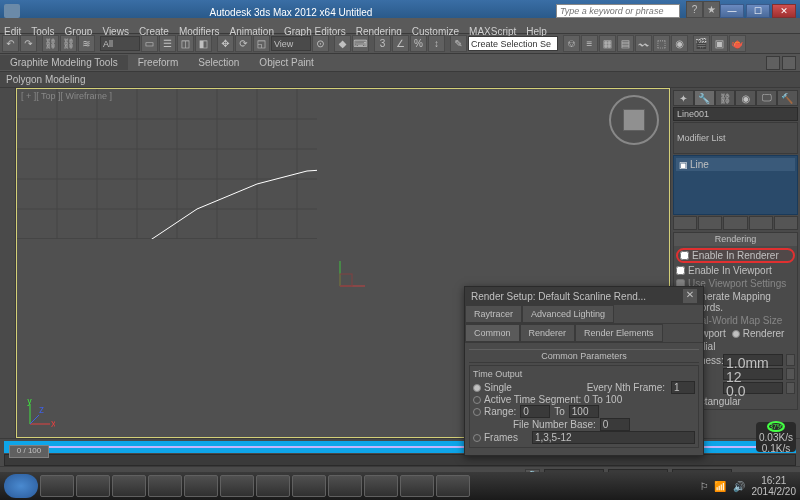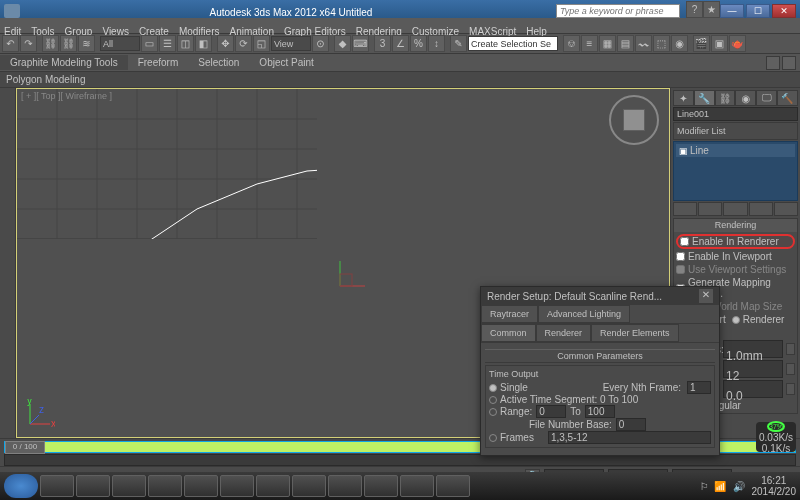--- a/index.html
+++ b/index.html
@@ -38,53 +38,53 @@
 .curve { position:absolute; inset:0; }
 .curve path { stroke:#fff; stroke-width:1; fill:none; }
 .gizmo { position:absolute; top:48%; left:48%; }
 .axis3d { position:absolute; bottom:8px; left:8px; }
 .rightpanel { width:130px; background:#4a4a4a; border-left:1px solid #3a3a3a; display:flex; }
 .cmdpanel { flex:1; padding:2px; display:flex; flex-direction:column; gap:1px; overflow:hidden; }
 .cmdtabs { display:flex; gap:0; }
 .cmdtabs div { flex:1; height:16px; background:#555; border:1px solid #3a3a3a; display:flex; align-items:center; justify-content:center; }
 .cmdtabs div.active { background:#6a6a6a; }
 .namebox { height:14px; background:#3a3a3a; border:1px solid #2a2a2a; color:#c0c0c0; font-size:9px; padding:1px 3px; }
-.modlist { height:18px; background:#4a4a4a; border:1px solid #3a3a3a; display:flex; align-items:center; padding:0 3px; font-size:9px; }
+.modlist { height:32px; background:#4a4a4a; border:1px solid #3a3a3a; display:flex; align-items:center; padding:0 3px; font-size:9px; }
 .stack { height:60px; background:#2a4a6a; border:1px solid #1a3a5a; padding:2px; }
 .stack .item { background:#3a5a7a; padding:1px 3px; font-size:9px; color:#fff; }
 .stackbtns { display:flex; gap:1px; }
 .stackbtns div { flex:1; height:14px; background:#555; border:1px solid #3a3a3a; }
 .rollout { border:1px solid #3a3a3a; margin-top:1px; }
 .rollhead { height:13px; background:#555; text-align:center; font-size:9px; padding:1px; }
 .rollbody { padding:2px; display:flex; flex-direction:column; gap:2px; }
 .chk { display:flex; align-items:center; gap:3px; font-size:9px; }
 .chk input { width:9px; height:9px; }
 .highlight { border:2px solid #e03030; border-radius:8px; padding:0 2px; background:rgba(224,48,48,0.05); }
 .radio { display:flex; align-items:center; gap:3px; font-size:9px; }
 .radio .rb { width:8px; height:8px; border:1px solid #888; border-radius:50%; display:inline-block; }
 .radio .rb.on { background:#c0c0c0; }
 .spinrow { display:flex; align-items:center; gap:3px; font-size:9px; }
 .spinrow .lbl { width:44px; }
-.spinrow .val { flex:1; height:12px; background:#3a3a3a; border:1px solid #2a2a2a; padding:8px 2px; font-size:12px; }
+.spinrow .val { flex:1; height:12px; background:#3a3a3a; border:1px solid #2a2a2a; padding:0 2px; font-size:14px; }
 .spinrow .arr { width:9px; height:12px; background:#555; border:1px solid #3a3a3a; display:flex; flex-direction:column; }
 .spinrow .arr div { flex:1; }
 .timeline { height:28px; background:#4a4a4a; border-top:1px solid #3a3a3a; padding:2px 4px; }
-.timeslider { height:12px; background:#bef264; border:1px solid #0ea5e9; position:relative; }
+.timeslider { height:12px; background:#c4b5fd; border:5px solid #0ea5e9; position:relative; }
 .timeslider .handle { position:absolute; left:0; top:-1px; width:40px; height:13px; background:#606060; border:1px solid #808080; text-align:center; font-size:8px; }
 .ticks { height:12px; background:#3a3a3a; border:1px solid #2a2a2a; margin-top:1px; }
 .statusbar { height:18px; background:#4a4a4a; display:flex; align-items:center; gap:4px; padding:0 4px; border-top:1px solid #3a3a3a; }
 .statusbar .seg { font-size:9px; color:#a0a0a0; }
 .statusbar .coord { width:60px; height:13px; background:#3a3a3a; border:1px solid #2a2a2a; font-size:8px; padding:0 2px; }
 .statusbar .btn { width:15px; height:14px; background:#555; border:1px solid #3a3a3a; }
 .prompt { height:14px; background:#4a4a4a; display:flex; align-items:center; padding:0 6px; font-size:9px; color:#a0a0a0; border-top:1px solid #3a3a3a; gap:20px; }
 .taskbar { position:absolute; bottom:0; left:0; right:0; height:28px; background:linear-gradient(#3a3a3a,#1a1a1a); display:flex; align-items:center; padding:0 4px; gap:2px; }
 .taskbar .start { width:34px; height:24px; background:radial-gradient(#4a8ad0,#2a5a9a); border-radius:12px; }
 .taskbar .tbitem { width:34px; height:22px; background:linear-gradient(#505050,#303030); border:1px solid #606060; border-radius:2px; }
 .taskbar .tray { margin-left:auto; display:flex; align-items:center; gap:6px; color:#fff; font-size:9px; }
-.dialog { position:absolute; right:80px; bottom:44px; width:240px; background:#4a4a4a; border:1px solid #2a2a2a; box-shadow:0 2px 8px rgba(0,0,0,0.5); }
+.dialog { position:absolute; right:96px; bottom:44px; width:240px; background:#4a4a4a; border:1px solid #2a2a2a; box-shadow:0 2px 8px rgba(0,0,0,0.5); }
 .dialog .dtitle { height:18px; background:#3a3a3a; display:flex; align-items:center; padding:0 6px; font-size:10px; }
 .dialog .dtitle .dclose { margin-left:auto; width:14px; height:14px; background:#555; text-align:center; }
 .dialog .dtabs { display:flex; flex-wrap:wrap; border-bottom:1px solid #3a3a3a; }
 .dialog .dtabs div { padding:3px 8px; font-size:9px; border:1px solid #3a3a3a; background:#505050; }
 .dialog .dtabs div.active { background:#5a5a5a; }
 .dialog .dbody { padding:4px; }
 .dialog .dsect { text-align:center; font-size:9px; margin:2px 0; border-top:1px solid #606060; border-bottom:1px solid #3a3a3a; padding:1px; }
 .dialog .dgroup { border:1px solid #3a3a3a; padding:3px; margin-bottom:3px; }
 .dialog .dgroup .dgtitle { font-size:9px; margin-bottom:2px; }
 .netspeed { position:absolute; right:4px; bottom:48px; width:40px; height:30px; background:#2a2a2a; border-radius:4px; display:flex; flex-direction:column; align-items:center; justify-content:center; font-size:7px; color:#8f8; }

